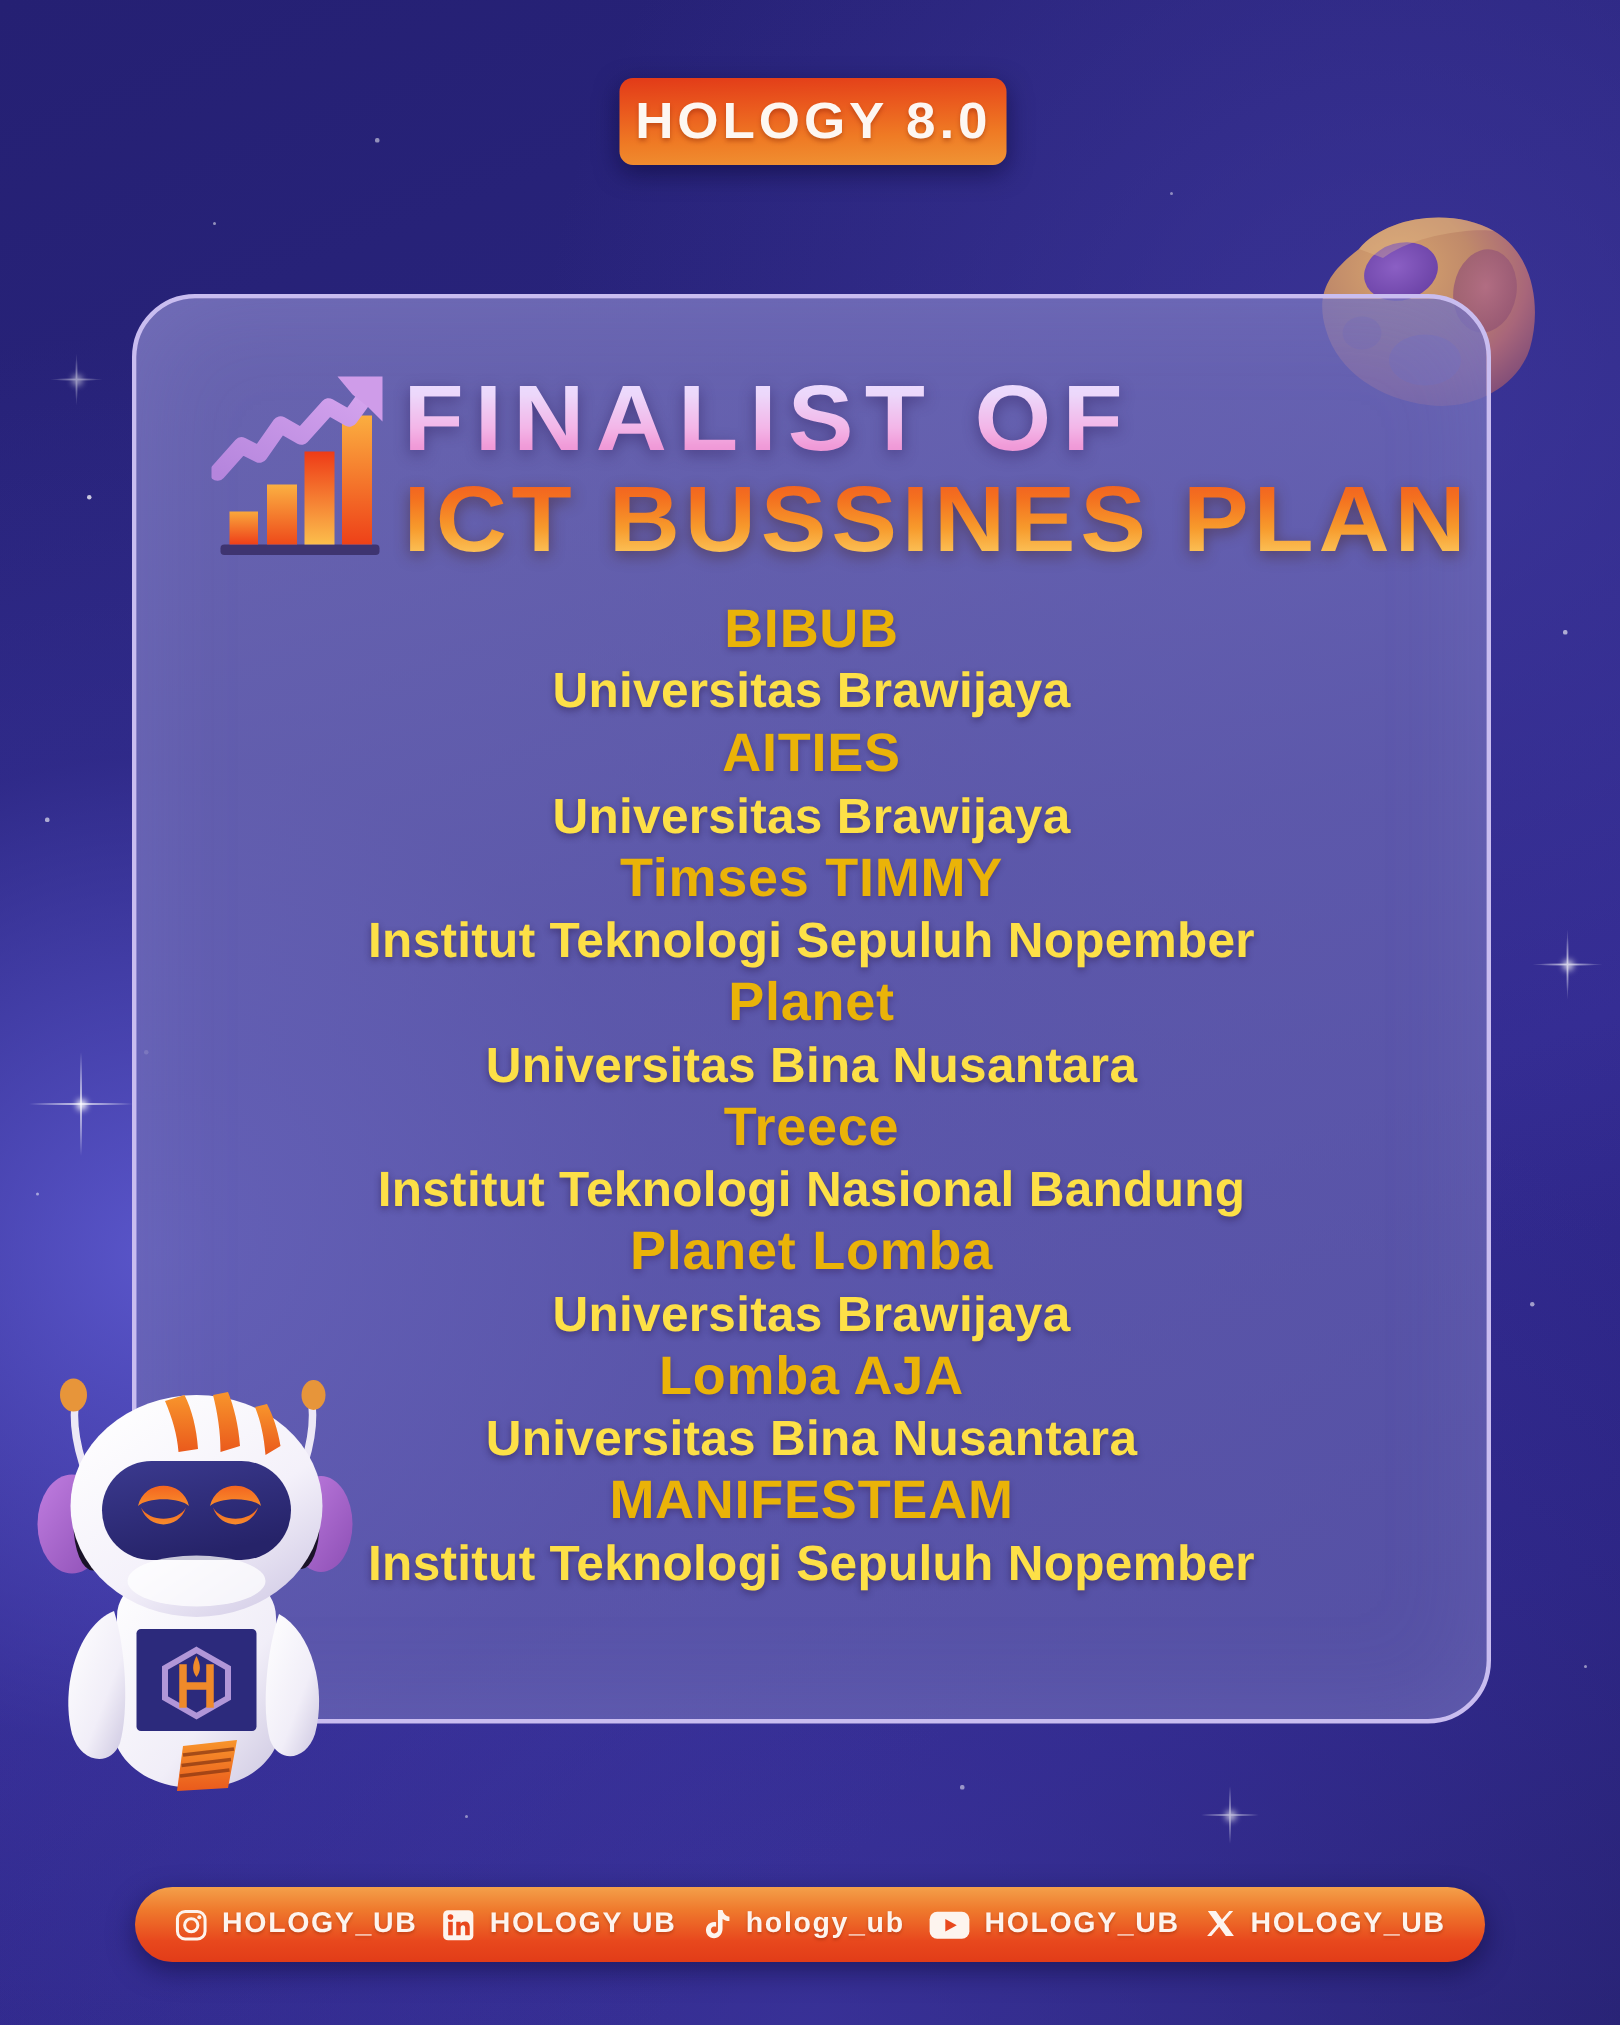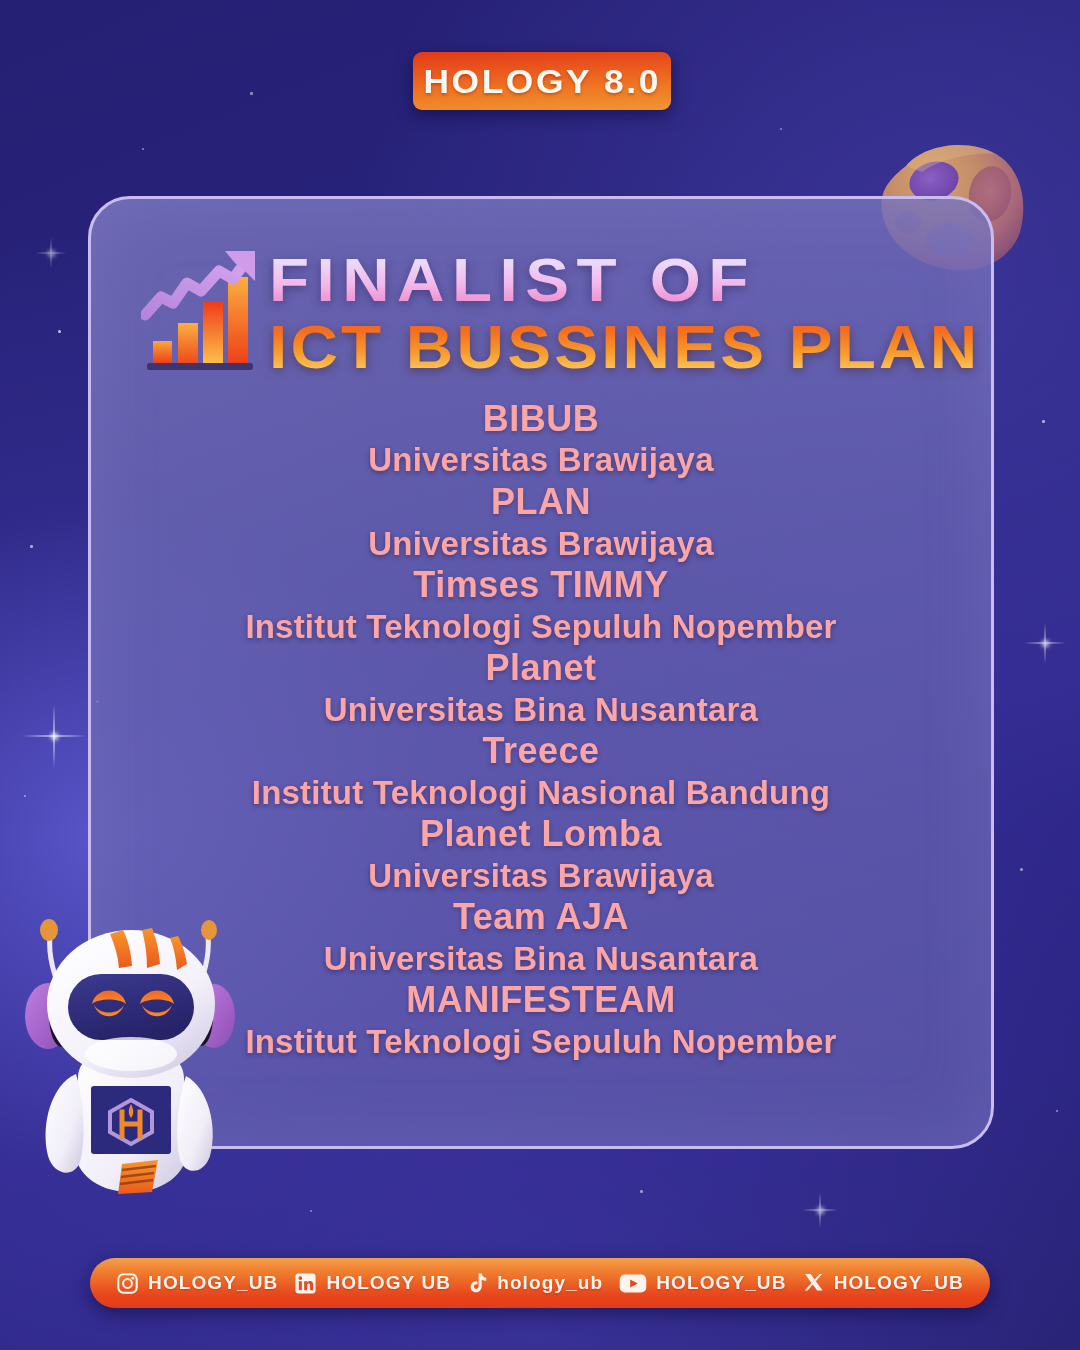--- a/index.html
+++ b/index.html
@@ -98,27 +98,27 @@
   }
 
   
   #finalist-list {
     position:absolute; left:88px; top:398px; width:906px;
     z-index:7; text-align:center; pointer-events:none;
   }
   .finalist-entry { margin-bottom:1px; }
   .team-name {
     font-family:"Liberation Sans", sans-serif;
-    font-weight:700; font-size:36px; color:#fca5a5;
+    font-weight:700; font-size:36px; color:#eab308;
     letter-spacing:.5px; line-height:1.18;
     text-shadow:0 2px 4px rgba(40,18,70,.35);
   }
   .team-univ {
     font-family:"Liberation Sans", sans-serif;
-    font-weight:700; font-size:33px; color:#fca5a5;
+    font-weight:700; font-size:33px; color:#fde047;
     letter-spacing:.2px; line-height:1.2;
     text-shadow:0 2px 5px rgba(30,15,60,.45);
   }
 
   
   #robot-mascot {
     position:absolute; left:18px; top:878px; width:225px; height:330px; z-index:9;
   }
 
   
@@ -241,41 +241,41 @@
     <div class="title-line" id="title-line-2">ICT BUSSINES PLAN</div>
   </div>
 </div>
 
 <div id="finalist-list">
   <div class="finalist-entry">
     <div class="team-name">BIBUB</div>
     <div class="team-univ">Universitas Brawijaya</div>
   </div>
   <div class="finalist-entry">
-    <div class="team-name">PLAN</div>
+    <div class="team-name">AITIES</div>
     <div class="team-univ">Universitas Brawijaya</div>
   </div>
   <div class="finalist-entry">
     <div class="team-name">Timses TIMMY</div>
     <div class="team-univ">Institut Teknologi Sepuluh Nopember</div>
   </div>
   <div class="finalist-entry">
     <div class="team-name">Planet</div>
     <div class="team-univ">Universitas Bina Nusantara</div>
   </div>
   <div class="finalist-entry">
     <div class="team-name">Treece</div>
     <div class="team-univ">Institut Teknologi Nasional Bandung</div>
   </div>
   <div class="finalist-entry">
     <div class="team-name">Planet Lomba</div>
     <div class="team-univ">Universitas Brawijaya</div>
   </div>
   <div class="finalist-entry">
-    <div class="team-name">Team AJA</div>
+    <div class="team-name">Lomba AJA</div>
     <div class="team-univ">Universitas Bina Nusantara</div>
   </div>
   <div class="finalist-entry">
     <div class="team-name">MANIFESTEAM</div>
     <div class="team-univ">Institut Teknologi Sepuluh Nopember</div>
   </div>
 </div>
 
 <div id="robot-mascot">
   <svg viewBox="0 0 225 330" width="225" height="330">

